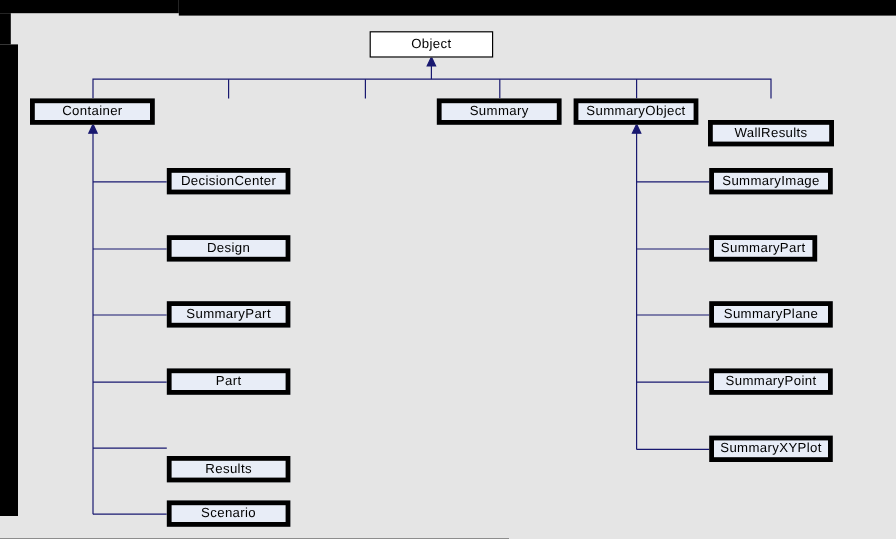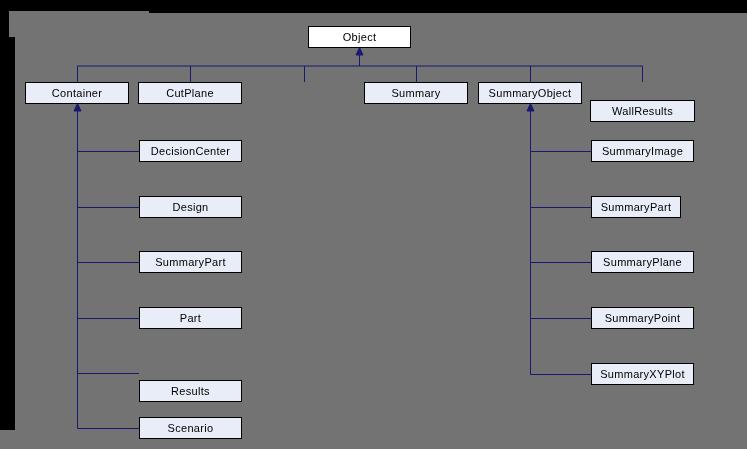--- a/index.html
+++ b/index.html
@@ -1,30 +1,30 @@
 <!DOCTYPE html>
 <html><head>
 <meta charset="utf-8">
 <style>
   html,body{margin:0;padding:0;background:#000;}
   .screen{
-    position:relative;width:747px;height:449px;background:#737373;overflow:hidden;
+    position:relative;width:747px;height:449px;background:#e5e5e5;overflow:hidden;
     font-family:"Liberation Sans",sans-serif;
   }
   .frame{position:absolute;background:#000000;}
   .frame.top-a{left:0;top:0;width:149px;height:11px;}
   .frame.top-b{left:149px;top:0;width:598px;height:13px;}
   .frame.left-a{left:0;top:11px;width:9px;height:26px;}
   .frame.left-b{left:0;top:37px;width:15px;height:393px;}
   .edges{position:absolute;left:0;top:0;pointer-events:none;}
   .edges path{stroke:#191970;stroke-width:1;fill:none;}
   .edges polygon{fill:#191970;stroke:#191970;}
   .node{
     position:absolute;height:22px;box-sizing:border-box;
-    background:#e8edf7;border:1px solid #000000;
+    background:#e8edf7;border:4px solid #000000;
     display:flex;align-items:center;justify-content:center;
     font-size:11px;letter-spacing:.3px;color:#000;cursor:pointer;
   }
   .node.root{background:#ffffff;border:1px solid #000000;}
 </style>
 </head>
 <body>
 
 <div class="screen">
 
@@ -63,21 +63,20 @@
       <path d="M530.5 207.5 H591"></path>
       <path d="M530.5 262.5 H591"></path>
       <path d="M530.5 318.5 H591"></path>
       <path d="M530.5 374.5 H591"></path>
     </g>
   </svg>
 
   <div class="node root" style="left:308px;top:26px;width:103px">Object</div>
 
   <div class="node" style="left:25px;top:82px;width:104px">Container</div>
-  <div class="node" style="left:138px;top:82px;width:104px">CutPlane</div>
   <div class="node" style="left:364px;top:82px;width:104px">Summary</div>
   <div class="node" style="left:478px;top:82px;width:104px">SummaryObject</div>
   <div class="node" style="left:590px;top:100px;width:105px">WallResults</div>
 
   <div class="node" style="left:139px;top:140px;width:103px">DecisionCenter</div>
   <div class="node" style="left:139px;top:196px;width:103px">Design</div>
   <div class="node" style="left:139px;top:251px;width:103px">SummaryPart</div>
   <div class="node" style="left:139px;top:307px;width:103px">Part</div>
   <div class="node" style="left:139px;top:380px;width:103px">Results</div>
   <div class="node" style="left:139px;top:417px;width:103px">Scenario</div>

